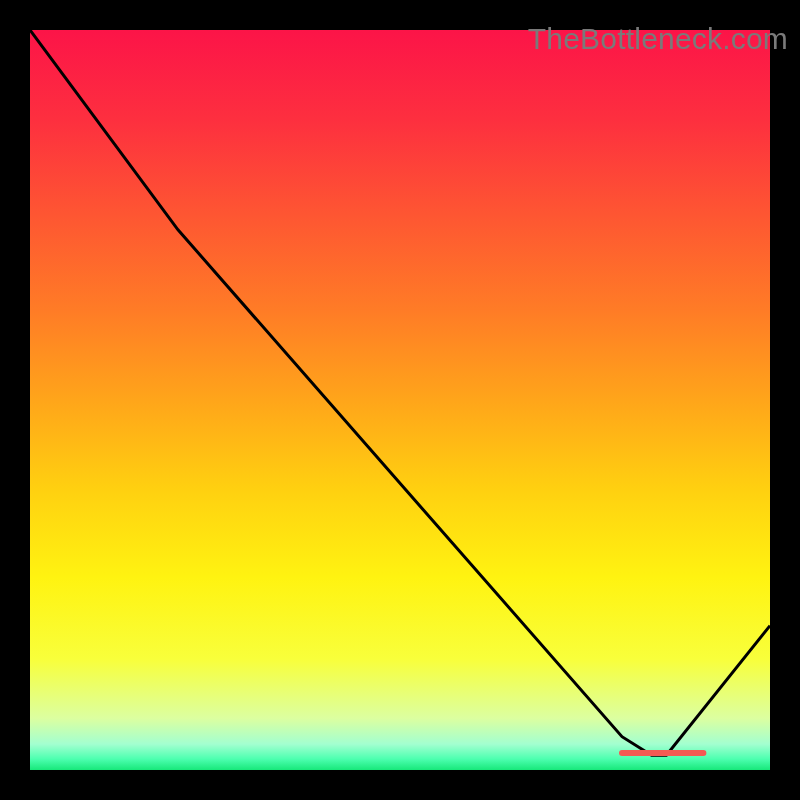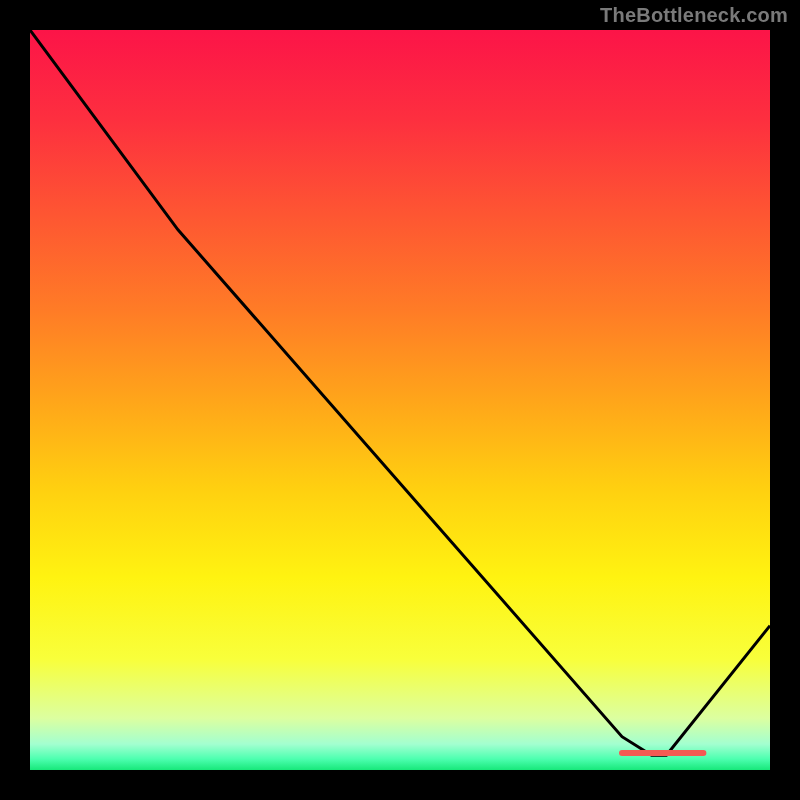--- a/index.html
+++ b/index.html
@@ -11,25 +11,25 @@
     overflow: hidden;
   }
   .container {
     position: relative;
     width: 800px;
     height: 800px;
     background: #000;
   }
   .watermark {
     position: absolute;
-    top: 4px;
+    top: 22px;
     right: 12px;
     font-family: Arial, Helvetica, sans-serif;
-    font-size: 20px;
-    font-weight: bold;
+    font-size: 30px;
+    font-weight: normal;
     color: #7a7a7a;
     letter-spacing: 0.2px;
     z-index: 5;
   }
   .plot-area {
     position: absolute;
     left: 30px;
     top: 30px;
     width: 740px;
     height: 740px;

